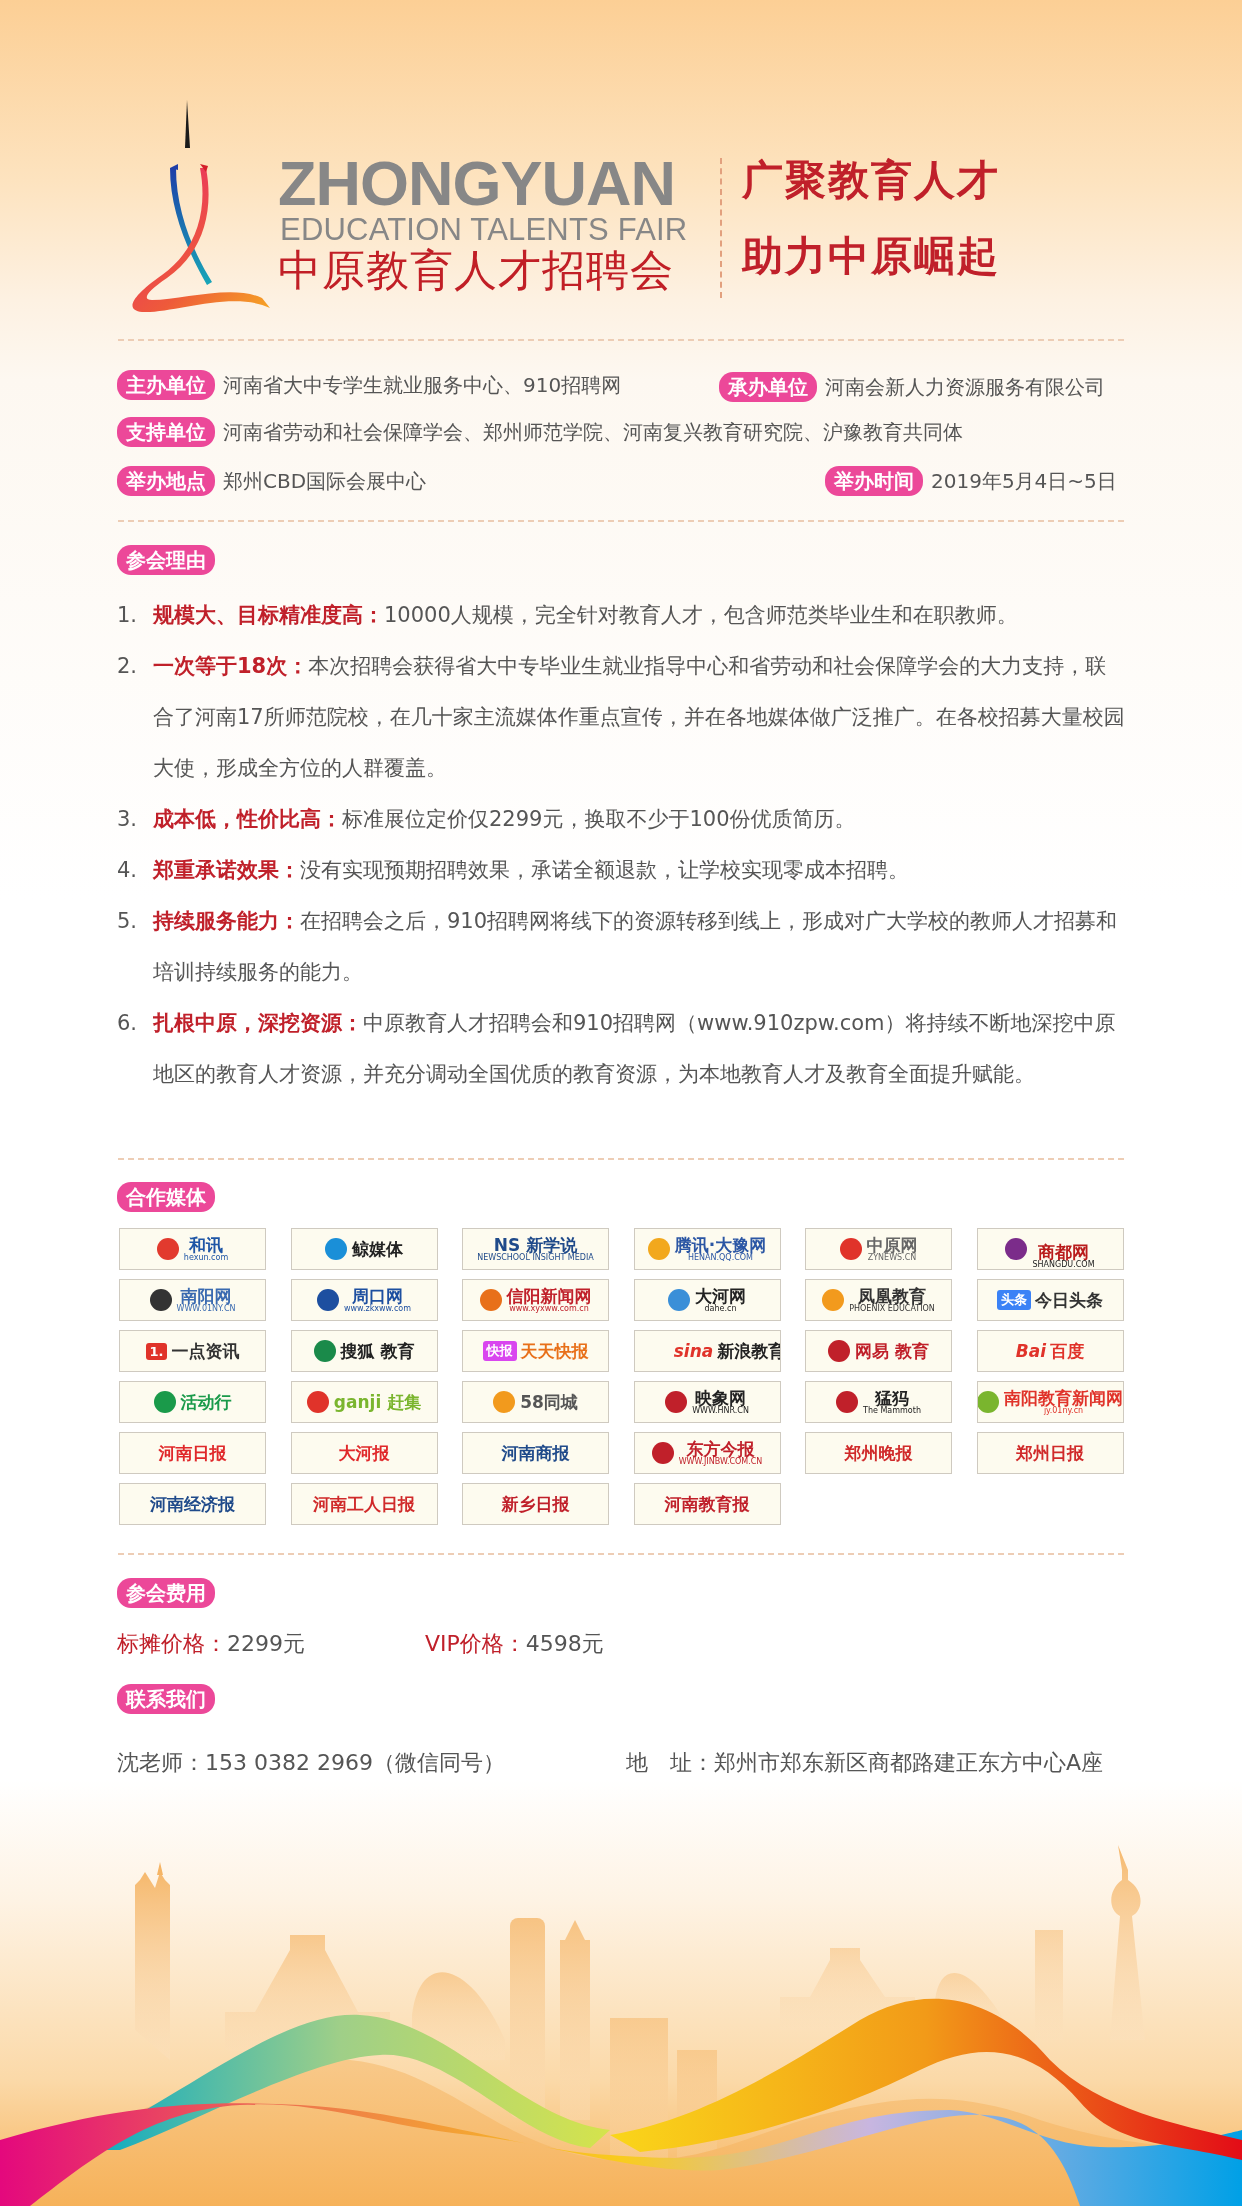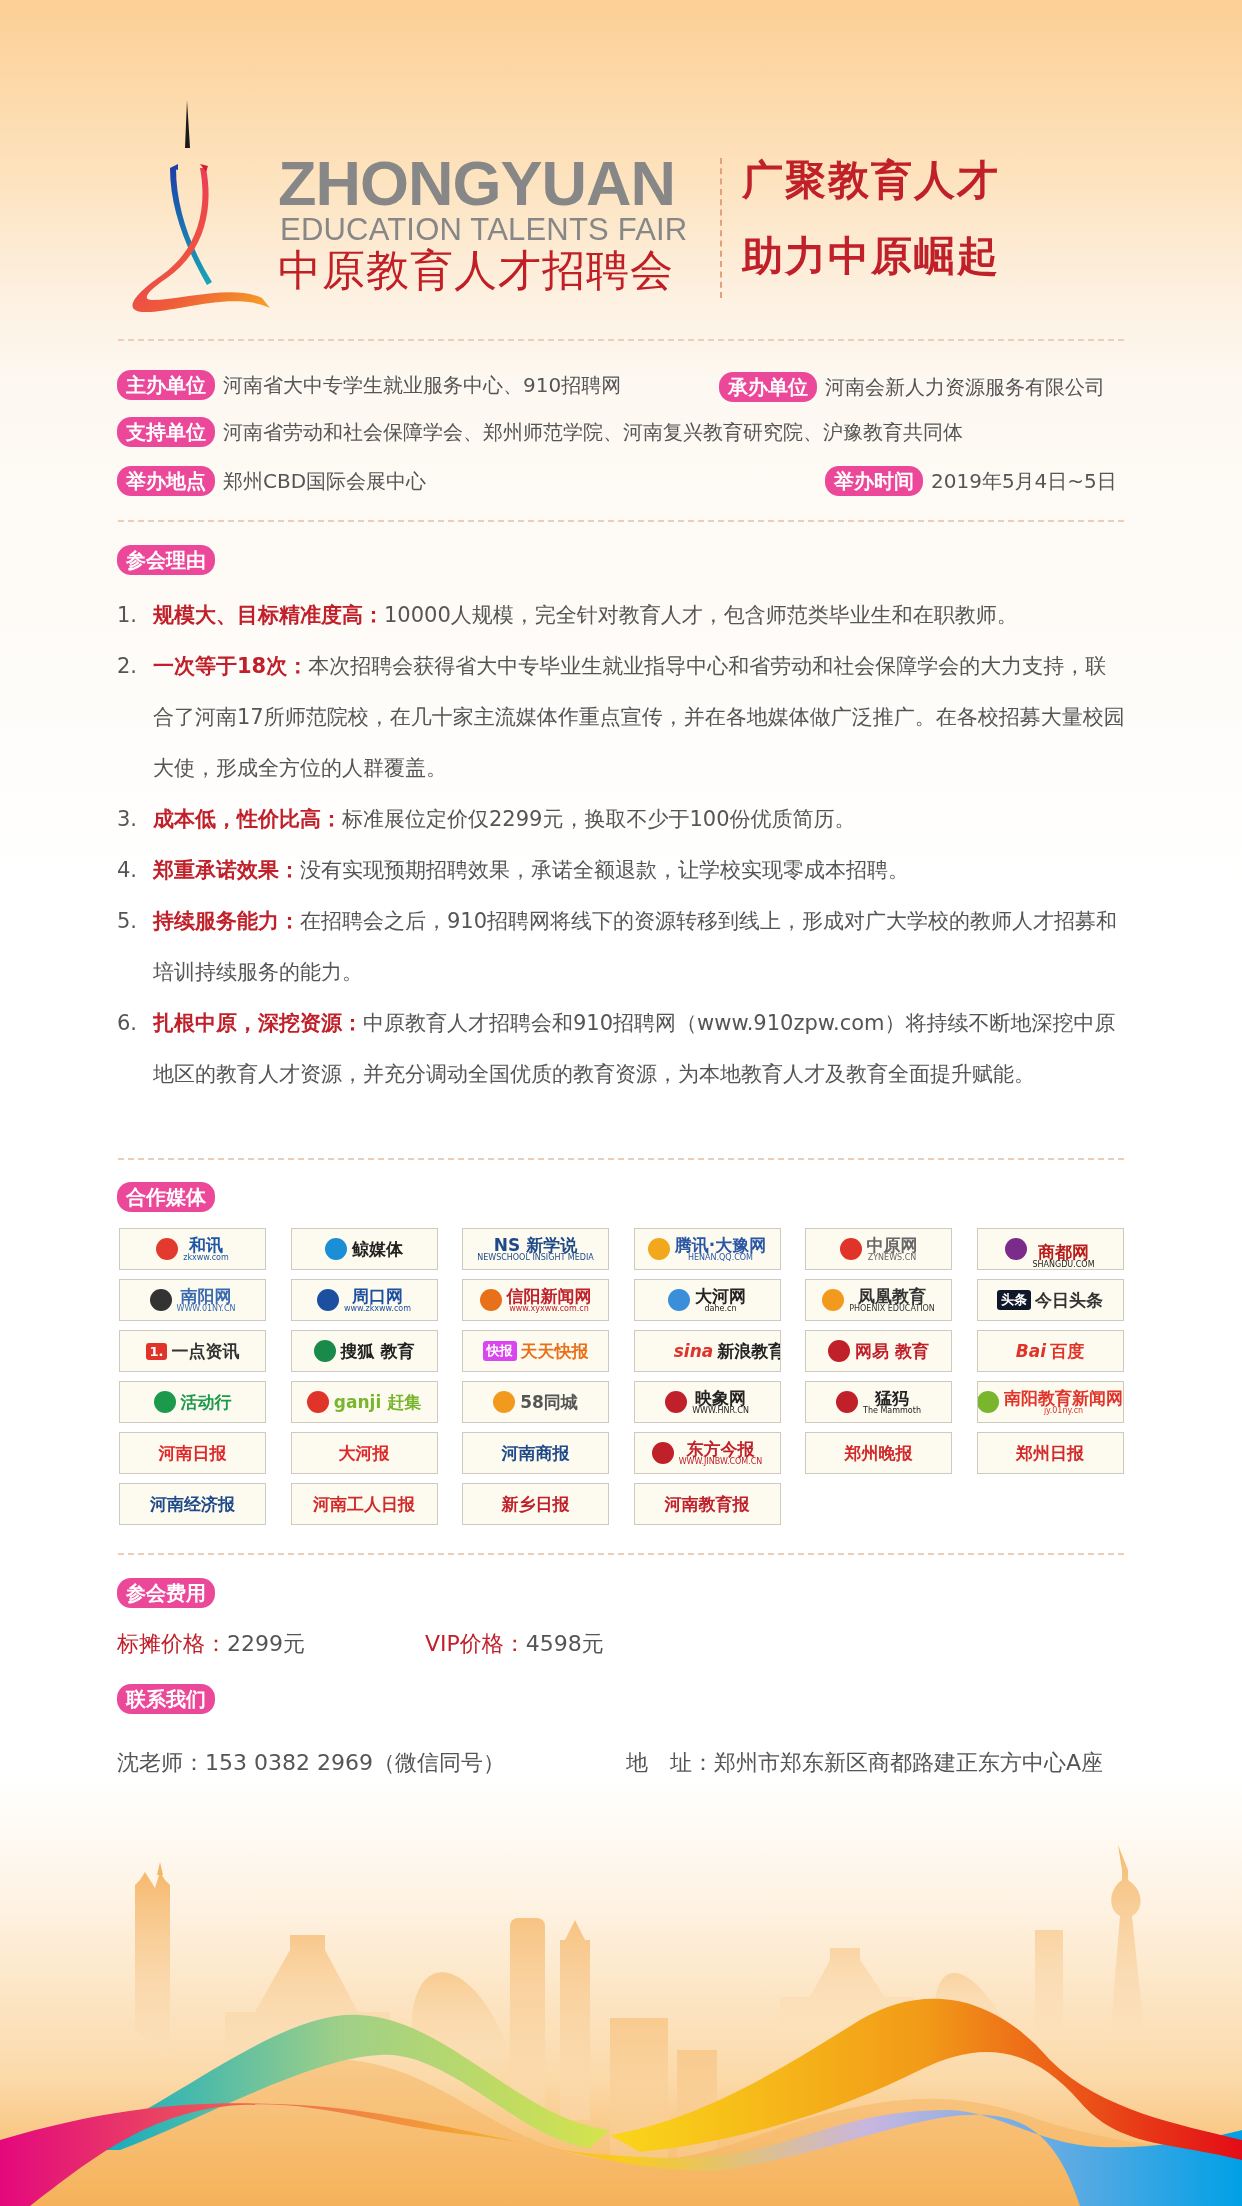--- a/index.html
+++ b/index.html
@@ -189,21 +189,21 @@
 
 <div class="sec-head" style="top:1182px">
   <span class="pill">合作媒体</span>
 </div>
 
 <div class="media-grid" id="media-grid">
     <div class="media-cell">
       <span class="ic" style="background: rgb(226, 58, 46);"></span>
       <span class="stack">
         <span style="color: rgb(31, 86, 166);">和讯</span>
-        <span class="sub" style="color: rgb(31, 86, 166);">zkxww.com</span>
+        <span class="sub" style="color: rgb(31, 86, 166);">hexun.com</span>
       </span>
     </div>
     <div class="media-cell">
       <span class="ic" style="background: rgb(26, 143, 216);"></span>
       <span class="stack">
         <span style="color: rgb(34, 34, 34);">鲸媒体</span>
       </span>
     </div>
     <div class="media-cell">
       <span class="stack">
@@ -261,21 +261,21 @@
       </span>
     </div>
     <div class="media-cell">
       <span class="ic" style="background: rgb(242, 154, 29);"></span>
       <span class="stack">
         <span style="color: rgb(51, 51, 51);">凤凰教育</span>
         <span class="sub" style="color: rgb(51, 51, 51);">PHOENIX EDUCATION</span>
       </span>
     </div>
     <div class="media-cell">
-      <span class="box-ic" style="background: #0f172a;">头条</span>
+      <span class="box-ic" style="background: #3b82f6;">头条</span>
       <span class="stack">
         <span style="color: rgb(51, 51, 51);">今日头条</span>
       </span>
     </div>
     <div class="media-cell">
       <span class="box-ic" style="background: rgb(224, 51, 42);">1.</span>
       <span class="stack">
         <span style="color: rgb(51, 51, 51);">一点资讯</span>
       </span>
     </div>

